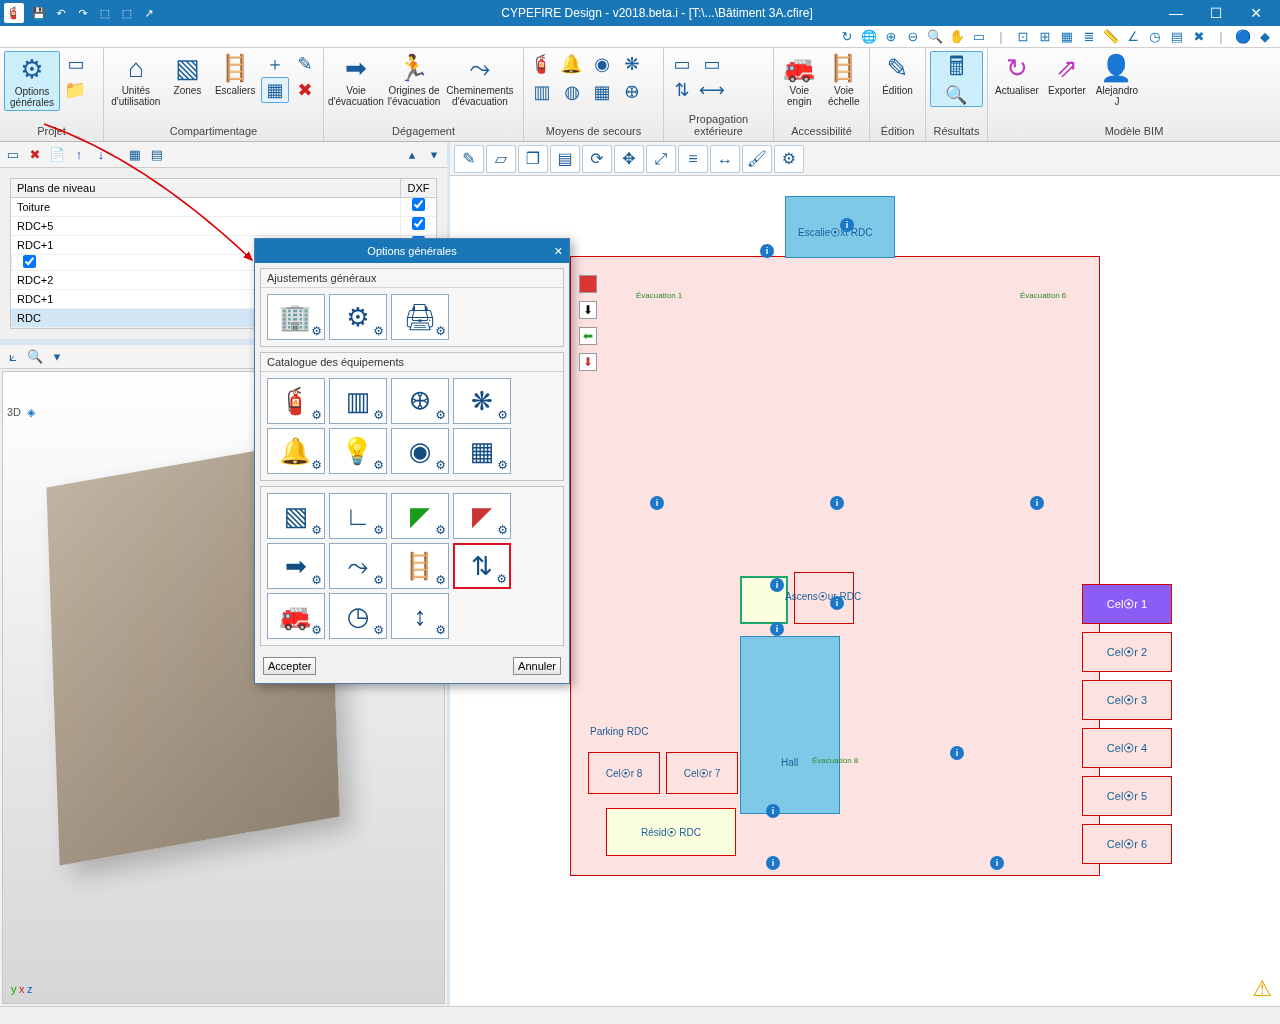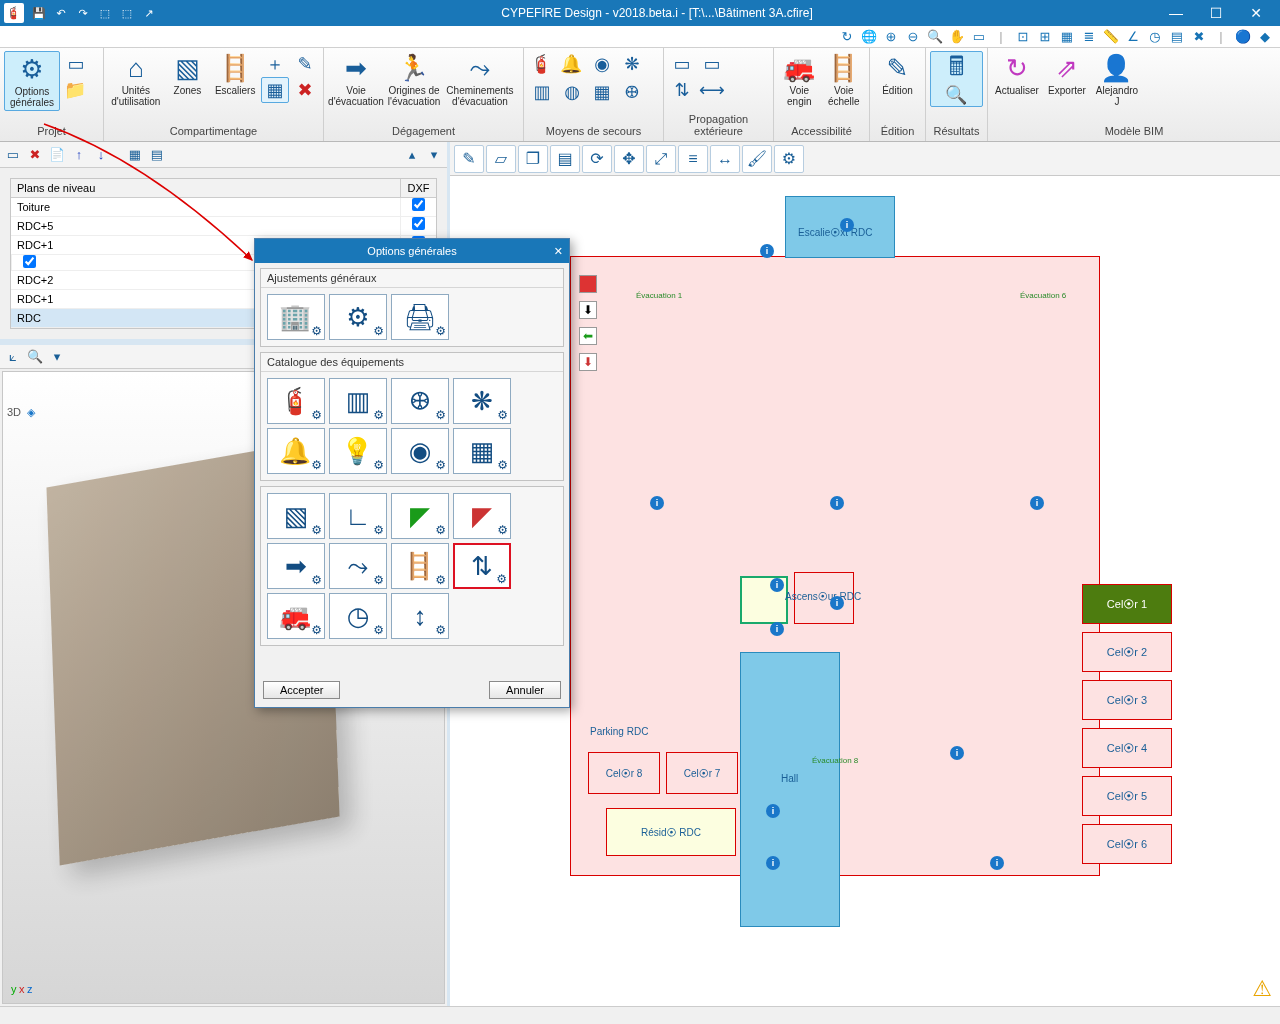--- a/index.html
+++ b/index.html
@@ -52,36 +52,36 @@
   
   
   .canvas-wrap { flex:1; display:flex; flex-direction:column; }
   .canvas-tb { height:34px; background:#f3f3f3; border-bottom:1px solid #c9c9c9; display:flex; align-items:center; gap:2px; padding:0 4px; }
   .canvas-tb .cb { width:30px; height:28px; border:1px solid #b7cde0; background:#fff; display:flex; align-items:center; justify-content:center; color:#1a5f97; cursor:pointer; border-radius:2px; font-size:16px; }
   .canvas { flex:1; background:#fff; position:relative; overflow:hidden; }
   
   .plan-bg { position:absolute; left:120px; top:80px; width:530px; height:620px; background:#fde2e2; border:1px solid #d90000; }
   .accent-room { position:absolute; background:#7fc9e8; border:1px solid #2a8bbd; }
   .cell { position:absolute; width:90px; height:40px; background:#fde2e2; border:1px solid #d90000; display:flex; align-items:center; justify-content:center; color:#1a5f97; font-size:11px; }
-  .cell.r { background:#4d7c0f; color:#fff; }
+  .cell.r { background:#8b5cf6; color:#fff; }
   .info-dot { width:14px; height:14px; border-radius:50%; background:#1a77c9; color:#fff; font-size:9px; font-weight:bold; display:inline-flex; align-items:center; justify-content:center; position:absolute; }
   .plan-label { font-size:10px; color:#1a5f97; }
   
   
   .dlg { position:absolute; left:254px; top:238px; width:316px; background:#f1f1f1; border:1px solid #4a7dab; box-shadow:3px 3px 10px rgba(0,0,0,.35); z-index:50; }
   .dlg .dlg-title { height:24px; background:#1977b8; color:#fff; display:flex; align-items:center; justify-content:center; position:relative; font-size:12px; }
   .dlg .dlg-title .x { position:absolute; right:6px; cursor:pointer; }
   .dlg .sect { border:1px solid #c2c2c2; margin:5px; background:#f6f6f6; }
   .dlg .sect .sh { padding:3px 6px; color:#333; border-bottom:1px solid #d6d6d6; font-size:11px; }
   .dlg .grid { display:flex; flex-wrap:wrap; gap:4px; padding:6px; }
   .dlg .opt { width:58px; height:46px; border:1px solid #8faac1; background:#fff; display:flex; align-items:center; justify-content:center; color:#134d82; font-size:26px; cursor:pointer; position:relative; }
   .dlg .opt .gear { position:absolute; right:2px; bottom:1px; font-size:12px; }
   .dlg .opt.sel { border:2px solid #d12; }
   .dlg .btns { display:flex; justify-content:space-between; padding:6px 8px 8px; }
-  .dlg .btns button { padding:2px 16px; border:1px solid #8a8a8a; background:linear-gradient(#fff,#e6e6e6); cursor:pointer;margin-top:24px; }
+  .dlg .btns button { padding:2px 4px; border:1px solid #8a8a8a; background:linear-gradient(#fff,#e6e6e6); cursor:pointer; }
   .dlg .siderow { position:absolute; right:-28px; top:36px; display:flex; flex-direction:column; gap:8px; }
   .dlg .siderow span { width:18px; height:18px; border:1px solid #999; background:#fff; display:flex; align-items:center; justify-content:center; font-size:12px; cursor:pointer; }
   .dlg .siderow span.red { background:#d33; }
   
   .arrow { position:absolute; z-index:49; pointer-events:none; }
   
   .statusbar { position:absolute; left:0; right:0; bottom:0; height:18px; background:#f0f0f0; border-top:1px solid #ccc; }
   .warn-ic { position:absolute; right:8px; bottom:22px; font-size:22px; color:#e9a400; z-index:5; }
 </style>
 </head>
@@ -350,21 +350,21 @@
     </div>
     <div class="canvas">
       <div class="plan-bg"></div>
       <div class="accent-room" style="left:335px;top:20px;width:110px;height:62px">
         <div class="plan-label" style="position:absolute;left:12px;top:30px">Escalie⦿xt RDC</div>
       </div>
       <div class="accent-room" style="left:290px;top:400px;width:48px;height:48px;background:#fcfee0;border:2px solid #19a96c"></div>
       <div class="accent-room" style="left:344px;top:396px;width:60px;height:52px;background:#fde2e2;border:1px solid #d90000">
         <div class="plan-label" style="position:absolute;left:-10px;top:18px;white-space:nowrap">Ascens⦿ur RDC</div>
       </div>
-      <div class="accent-room" style="left:290px;top:476px;width:100px;height:275px">
+      <div class="accent-room" style="left:290px;top:460px;width:100px;height:178px">
         <div class="plan-label" style="position:absolute;left:40px;top:120px">Hall</div>
       </div>
       <div class="plan-label" style="position:absolute;left:140px;top:550px">Parking RDC</div>
       <div class="plan-label" style="position:absolute;left:186px;top:115px;font-size:8px;color:#2a8b2a">Évacuation 1</div>
       <div class="plan-label" style="position:absolute;left:570px;top:115px;font-size:8px;color:#2a8b2a">Évacuation 6</div>
       <div class="plan-label" style="position:absolute;left:362px;top:580px;font-size:8px;color:#2a8b2a">Évacuation 8</div>
       <div style="position:absolute;left:138px;top:576px;width:72px;height:42px;border:1px solid #d90000;background:#fde2e2;display:flex;align-items:center;justify-content:center" class="plan-label">Cel⦿r 8</div>
       <div style="position:absolute;left:216px;top:576px;width:72px;height:42px;border:1px solid #d90000;background:#fde2e2;display:flex;align-items:center;justify-content:center" class="plan-label">Cel⦿r 7</div>
       <div style="position:absolute;left:156px;top:632px;width:130px;height:48px;border:1px solid #d90000;background:#fcfee0;display:flex;align-items:center;justify-content:center" class="plan-label">Résid⦿ RDC</div>
 

